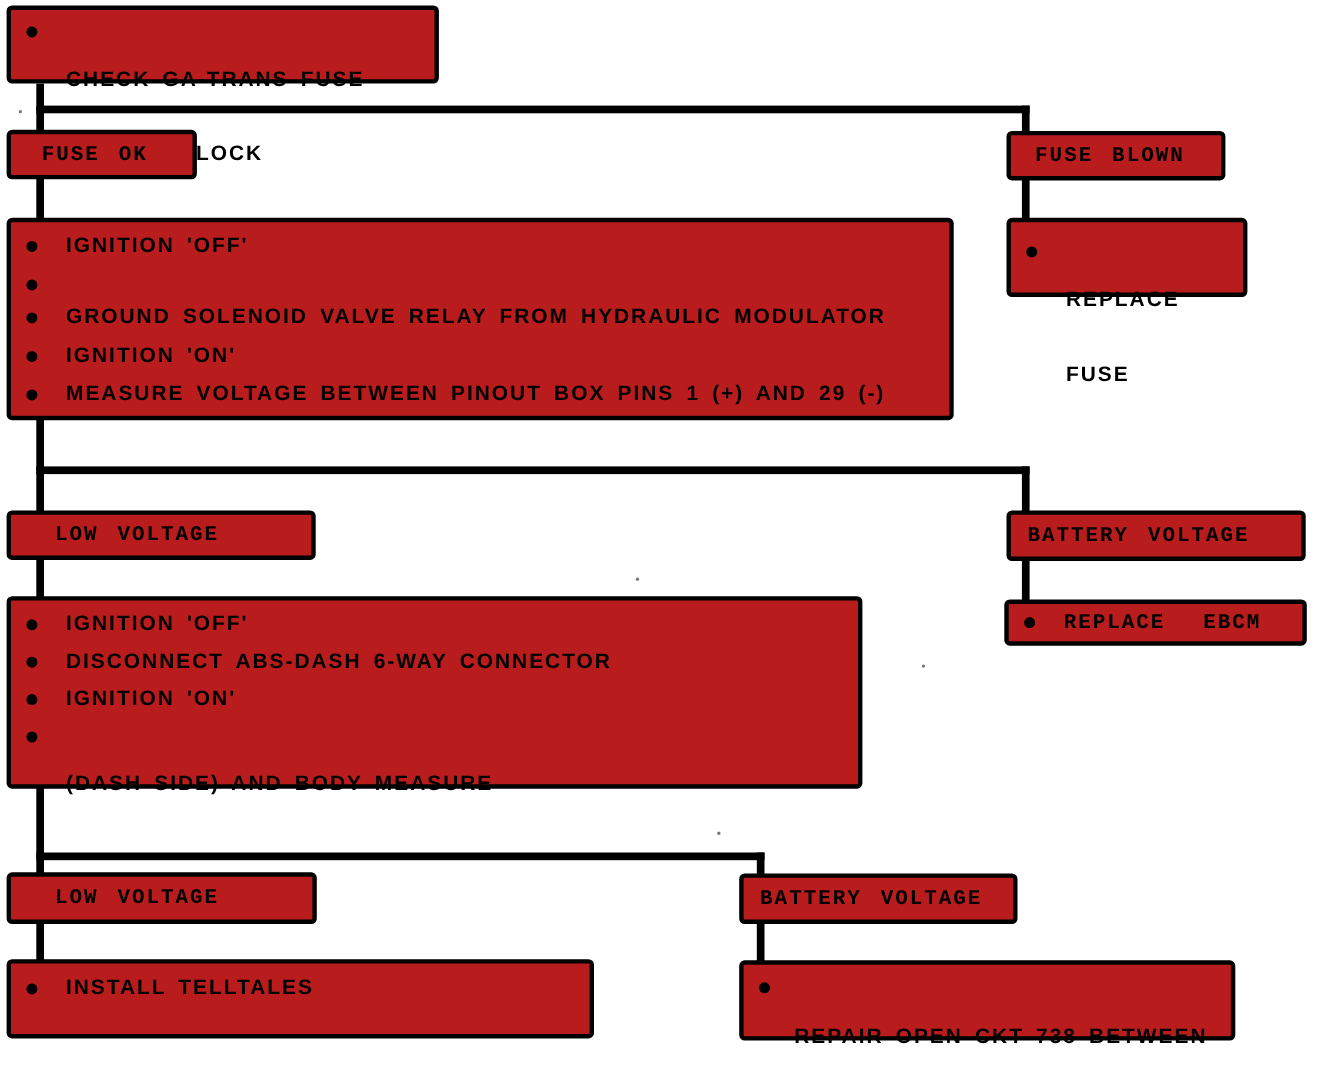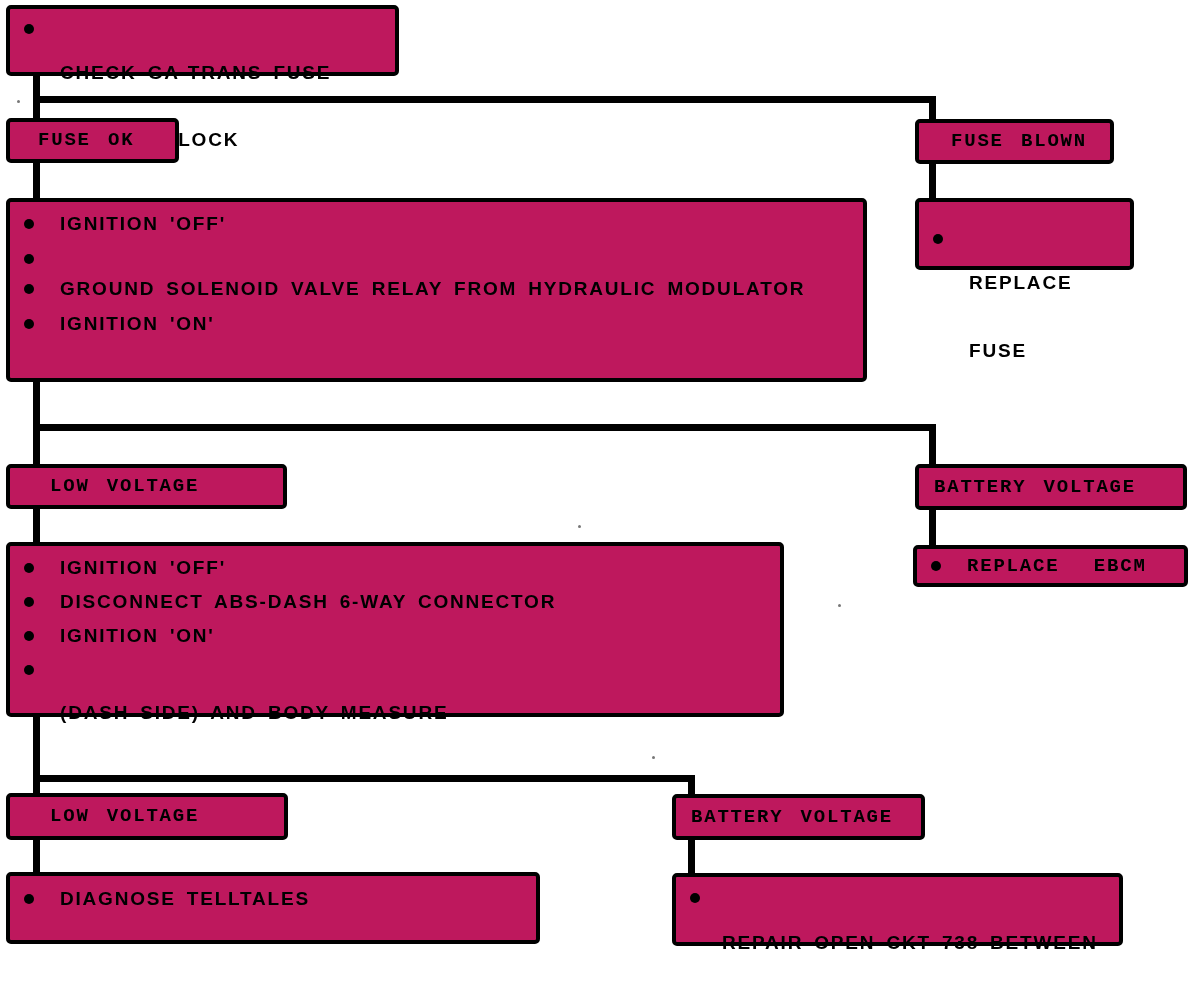--- a/index.html
+++ b/index.html
@@ -6,21 +6,21 @@
   .stage{
     position:relative;
     width:1200px;height:986px;
     background:#ffffff;
     overflow:hidden;
     font-family:"Liberation Sans", sans-serif;
   }
   .box{
     position:absolute;
     box-sizing:border-box;
-    background:#be185d;
+    background:#b91c1c;
     border:4px solid #000000;
     border-radius:5px;
   }
   .line{position:absolute;background:#000000;}
   .lbox{display:flex;align-items:center;font-family:Liberation Mono, monospace;}
   .step{display:flex;align-items:flex-start;}
   .dot{
     flex:none;
     width:10px;height:10px;border-radius:50%;
     background:#000000;
@@ -78,25 +78,25 @@
         <div>CHECK GA-TRANS FUSE</div>
         <div>IN FUSE BLOCK</div>
       </div>
     </div>
   </div>
 
   <div class="box lbox" style="left:6px;top:118px;width:173px;height:45px;padding-left:28px;">
     <span class="txt">FUSE OK</span>
   </div>
 
-  <div class="box lbox" style="left:915px;top:119px;width:199px;height:45px;padding-left:32px;">
+  <div class="box lbox" style="left:915px;top:119px;width:199px;height:45px;padding-left:22px;">
     <span class="txt">FUSE BLOWN</span>
   </div>
 
-  <div class="box" style="left:915px;top:198px;width:219px;height:72px;padding-top:26px;">
+  <div class="box" style="left:915px;top:198px;width:219px;height:72px;padding-top:16px;">
     <div class="step">
       <span class="dot"></span>
       <div class="txt lh26">
         <div>REPLACE</div>
         <div>FUSE</div>
       </div>
     </div>
   </div>
 
   <div class="box steps" style="left:6px;top:198px;width:861px;height:184px;padding-top:11px;">
@@ -107,20 +107,24 @@
     <div class="step">
       <span class="dot"></span>
     </div>
     <div class="step">
       <span class="dot"></span>
       <span class="txt">GROUND SOLENOID VALVE RELAY FROM HYDRAULIC MODULATOR</span>
     </div>
     <div class="step">
       <span class="dot"></span>
       <span class="txt">IGNITION 'ON'</span>
+    </div>
+    <div class="step">
+      <span class="dot"></span>
+      <span class="txt">MEASURE VOLTAGE BETWEEN PINOUT BOX PINS 1 (+) AND 29 (-)</span>
     </div>
   </div>
 
   <div class="box lbox" style="left:6px;top:464px;width:281px;height:45px;padding-left:40px;">
     <span class="txt">LOW VOLTAGE</span>
   </div>
 
   <div class="box lbox" style="left:915px;top:464px;width:272px;height:46px;padding-left:15px;">
     <span class="txt">BATTERY VOLTAGE</span>
   </div>
@@ -155,21 +159,21 @@
     <span class="txt">LOW VOLTAGE</span>
   </div>
 
   <div class="box lbox" style="left:672px;top:794px;width:253px;height:46px;padding-left:15px;">
     <span class="txt">BATTERY VOLTAGE</span>
   </div>
 
   <div class="box" style="left:6px;top:872px;width:534px;height:72px;padding-top:12px;">
     <div class="step">
       <span class="dot"></span>
-      <span class="txt">DIAGNOSE TELLTALES</span>
+      <span class="txt">INSTALL TELLTALES</span>
     </div>
   </div>
 
   <div class="box" style="left:672px;top:873px;width:451px;height:73px;padding-top:10px;">
     <div class="step">
       <span class="dot"></span>
       <div class="txt lh27" style="margin-left:22px;">
         <div>REPAIR OPEN CKT 738 BETWEEN</div>
         
       </div>

